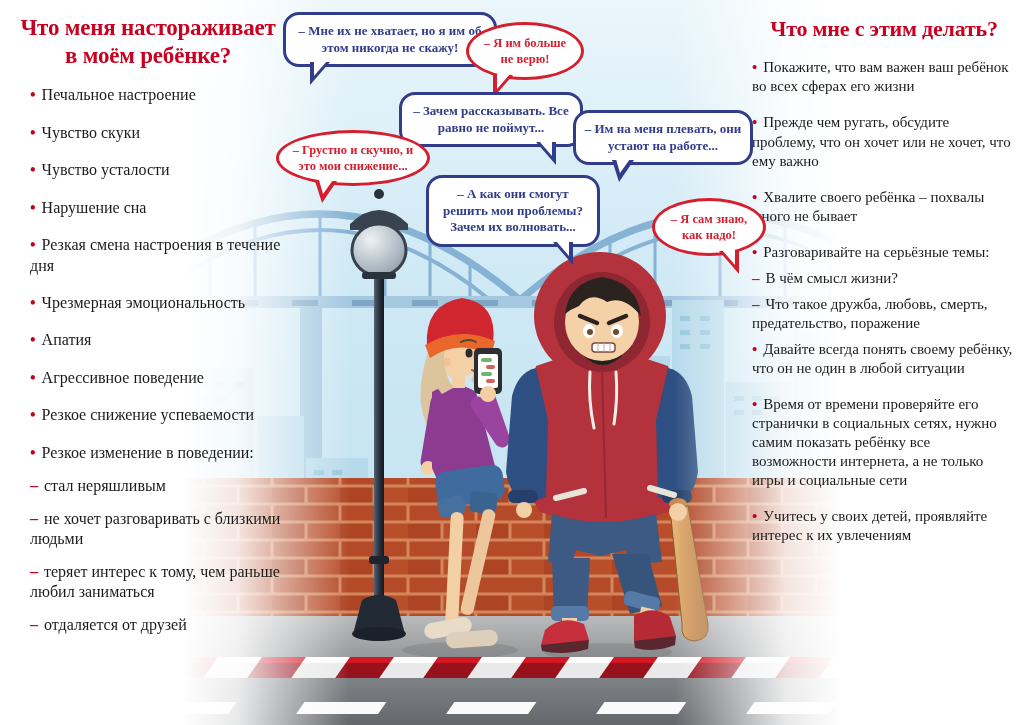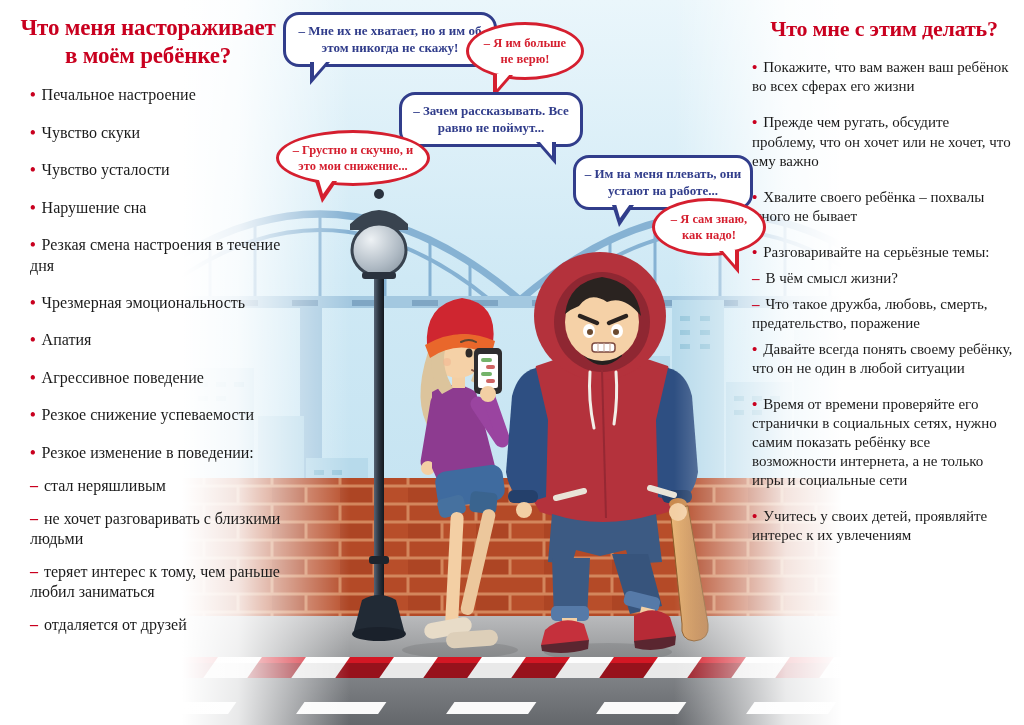--- a/index.html
+++ b/index.html
@@ -42,21 +42,21 @@
   .tail-bl::before{bottom:-21px;left:24px;border-top:23px solid var(--bb);border-right:20px solid transparent;}
   .tail-bl::after{bottom:-12px;left:28px;border-top:15px solid #fff;border-right:13px solid transparent;}
   .tail-br::before{bottom:-21px;right:24px;border-top:23px solid var(--bb);border-left:20px solid transparent;}
   .tail-br::after{bottom:-12px;right:28px;border-top:15px solid #fff;border-left:13px solid transparent;}
   .tail-b::before{bottom:-20px;left:36px;border-top:22px solid var(--bb);border-left:7px solid transparent;border-right:15px solid transparent;}
   .tail-b::after{bottom:-11px;left:40px;border-top:14px solid #fff;border-left:4px solid transparent;border-right:10px solid transparent;}
   .b1{left:283px;top:12px;width:214px;}
   .b2{left:466px;top:22px;width:118px;height:58px;}
   .b3{left:601px;top:15px;width:148px;}
   .b4{left:399px;top:92px;width:184px;}
-  .b5{left:573px;top:110px;width:180px;margin-top:45px;}
+  .b5{left:573px;top:110px;width:180px;}
   .b6{left:276px;top:130px;width:154px;height:56px;}
   .b7{left:426px;top:175px;width:174px;}
   .b8{left:652px;top:182px;width:114px;height:58px;margin-top:16px;}
 </style>
 </head>
 <body>
 
 <div class="poster" style="--title-red:#c9001f;">
 
   <svg class="scene" viewBox="0 0 1024 725">
@@ -311,17 +311,18 @@
 
   <div class="bubble blue b1 tail-bl"><span>– Мне их не хватает, но я им об этом никогда не скажу!</span></div>
   <div class="bubble red b2 tail-bl">
       <span>– Я им больше не верю!</span>
     </div>
   <div class="bubble blue b4 tail-br"><span>– Зачем рассказывать. Все равно не поймут...</span></div>
   <div class="bubble blue b5 tail-b"><span>– Им на меня плевать, они устают на работе...</span></div>
   <div class="bubble red b6 tail-b">
       <span>– Грустно и скучно, и это мои снижение...</span>
     </div>
+  <div class="bubble blue b7 tail-br"><span>– А как они смогут решить мои проблемы? Зачем их волновать...</span></div>
   <div class="bubble red b8 tail-br">
       <span>– Я сам знаю, как надо!</span>
     </div>
 
 </div>
 
 </body></html>

